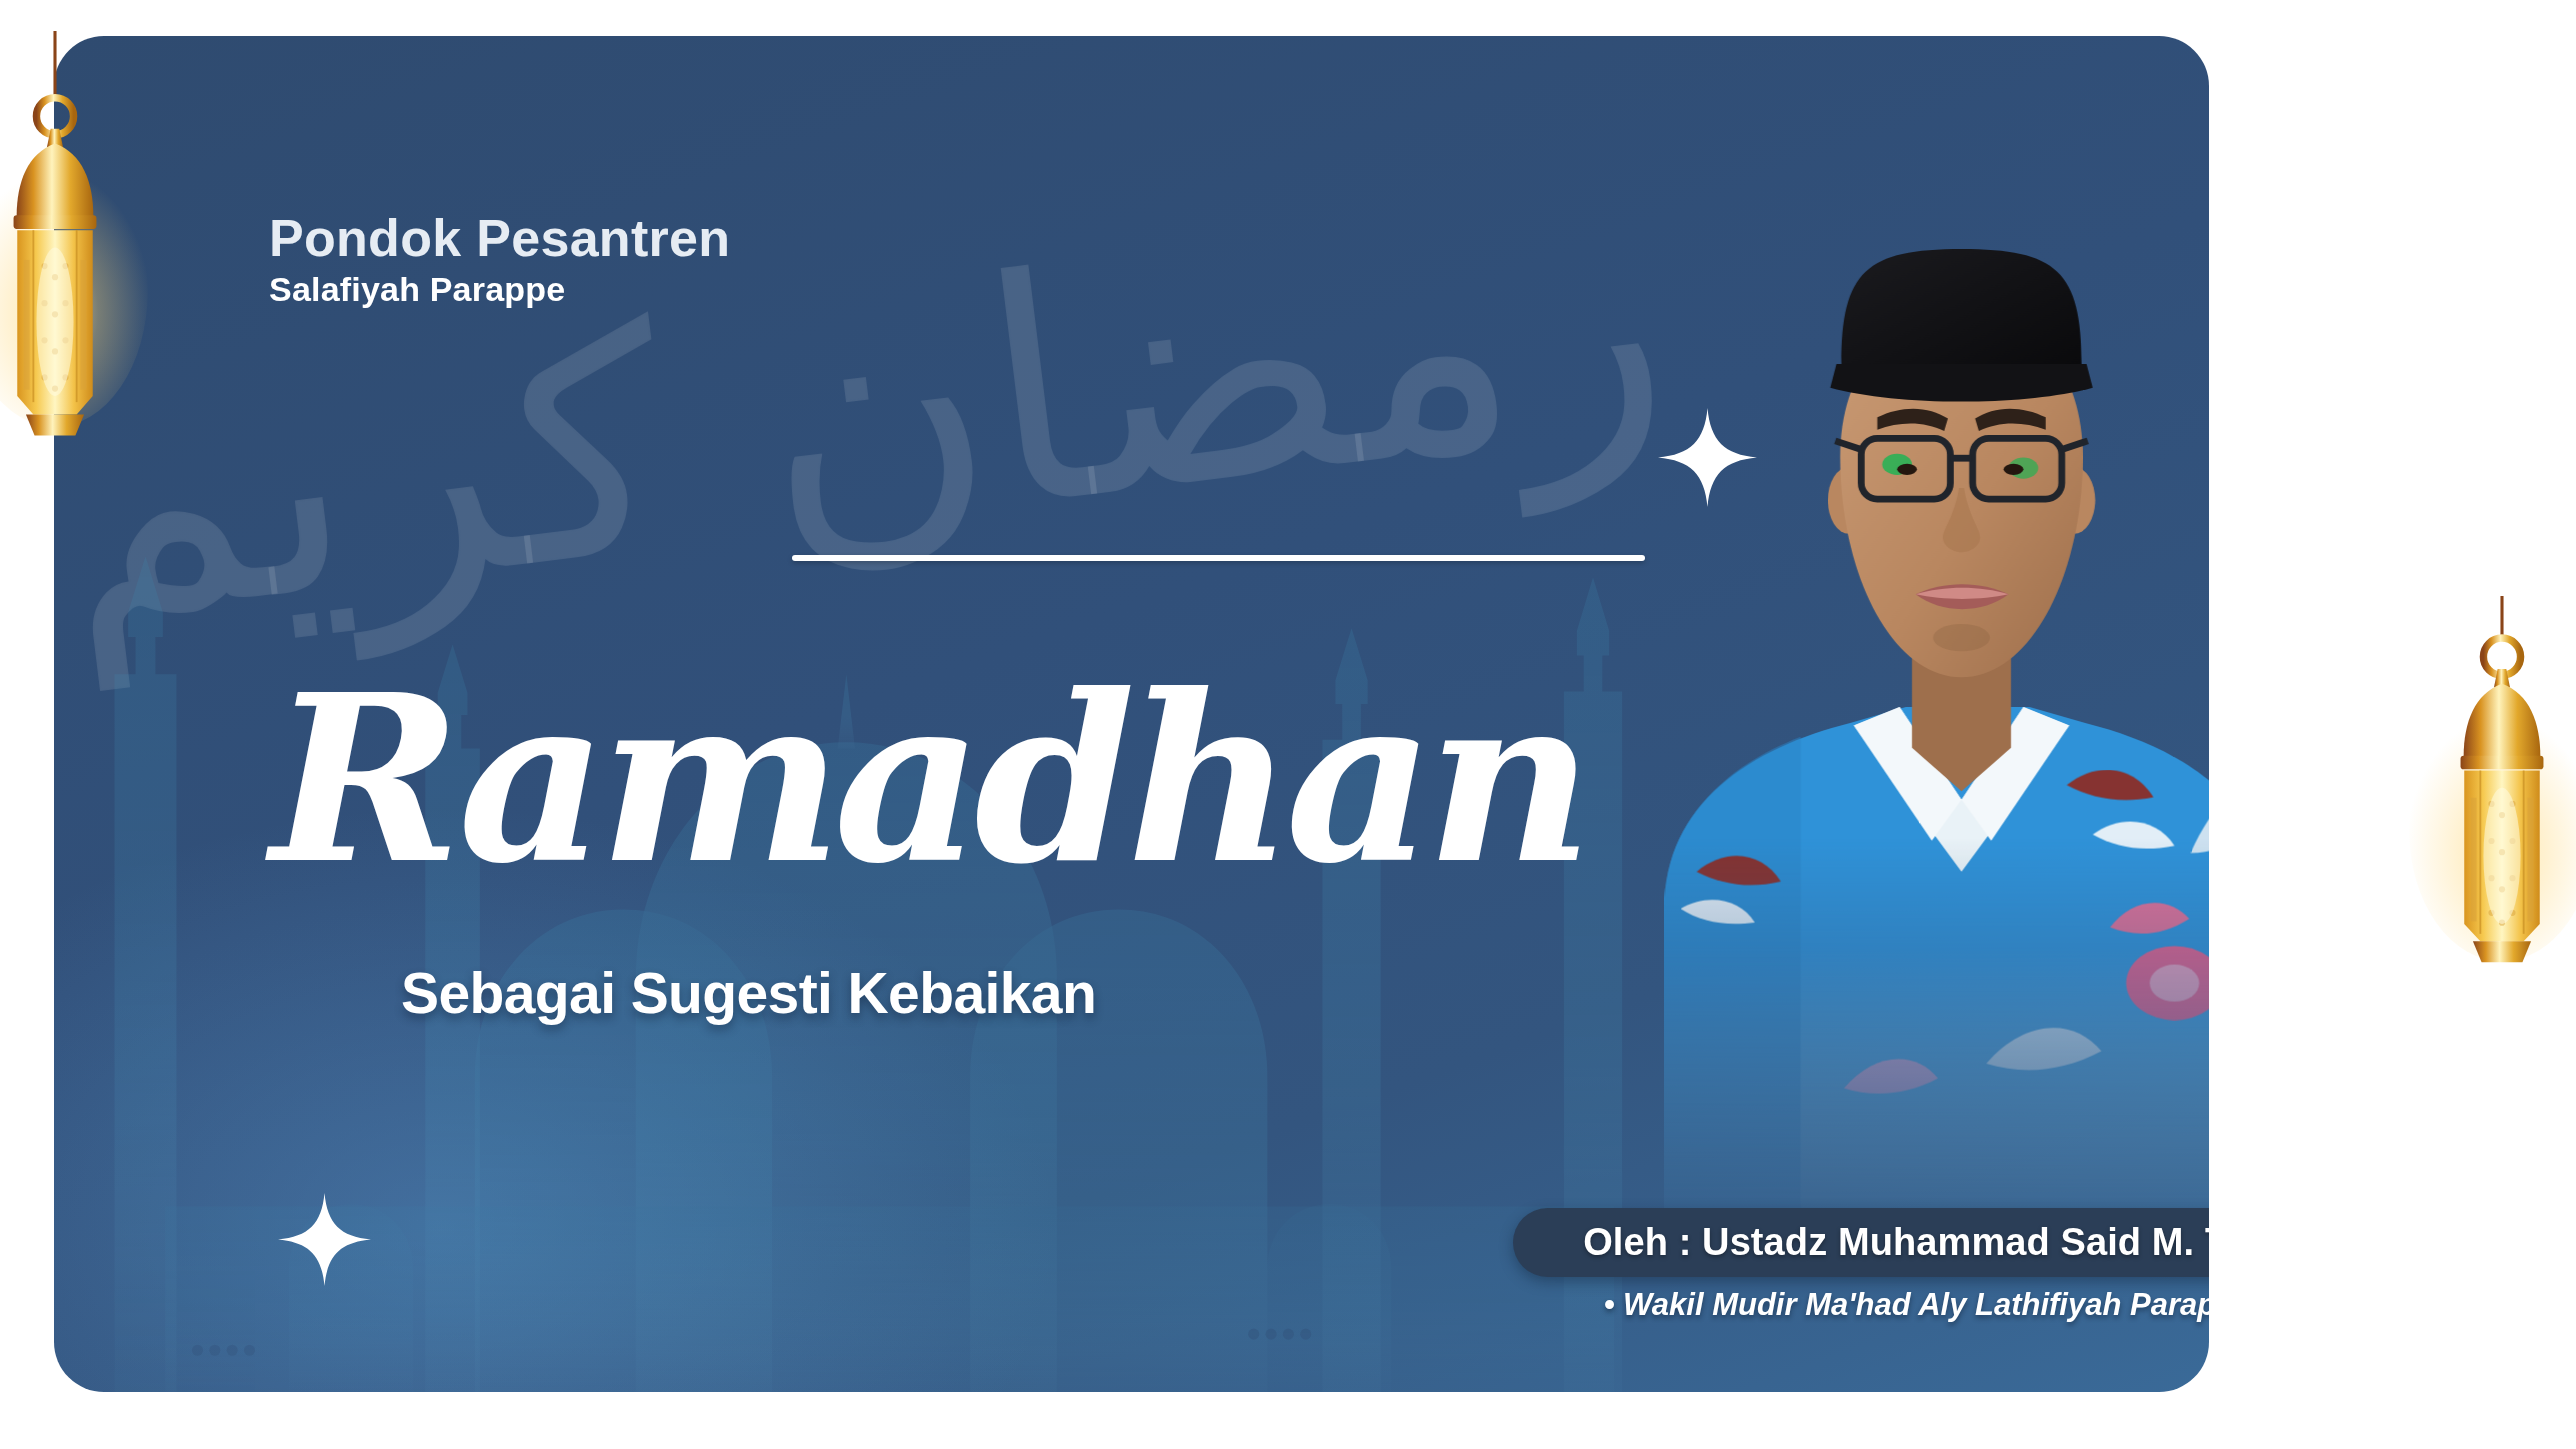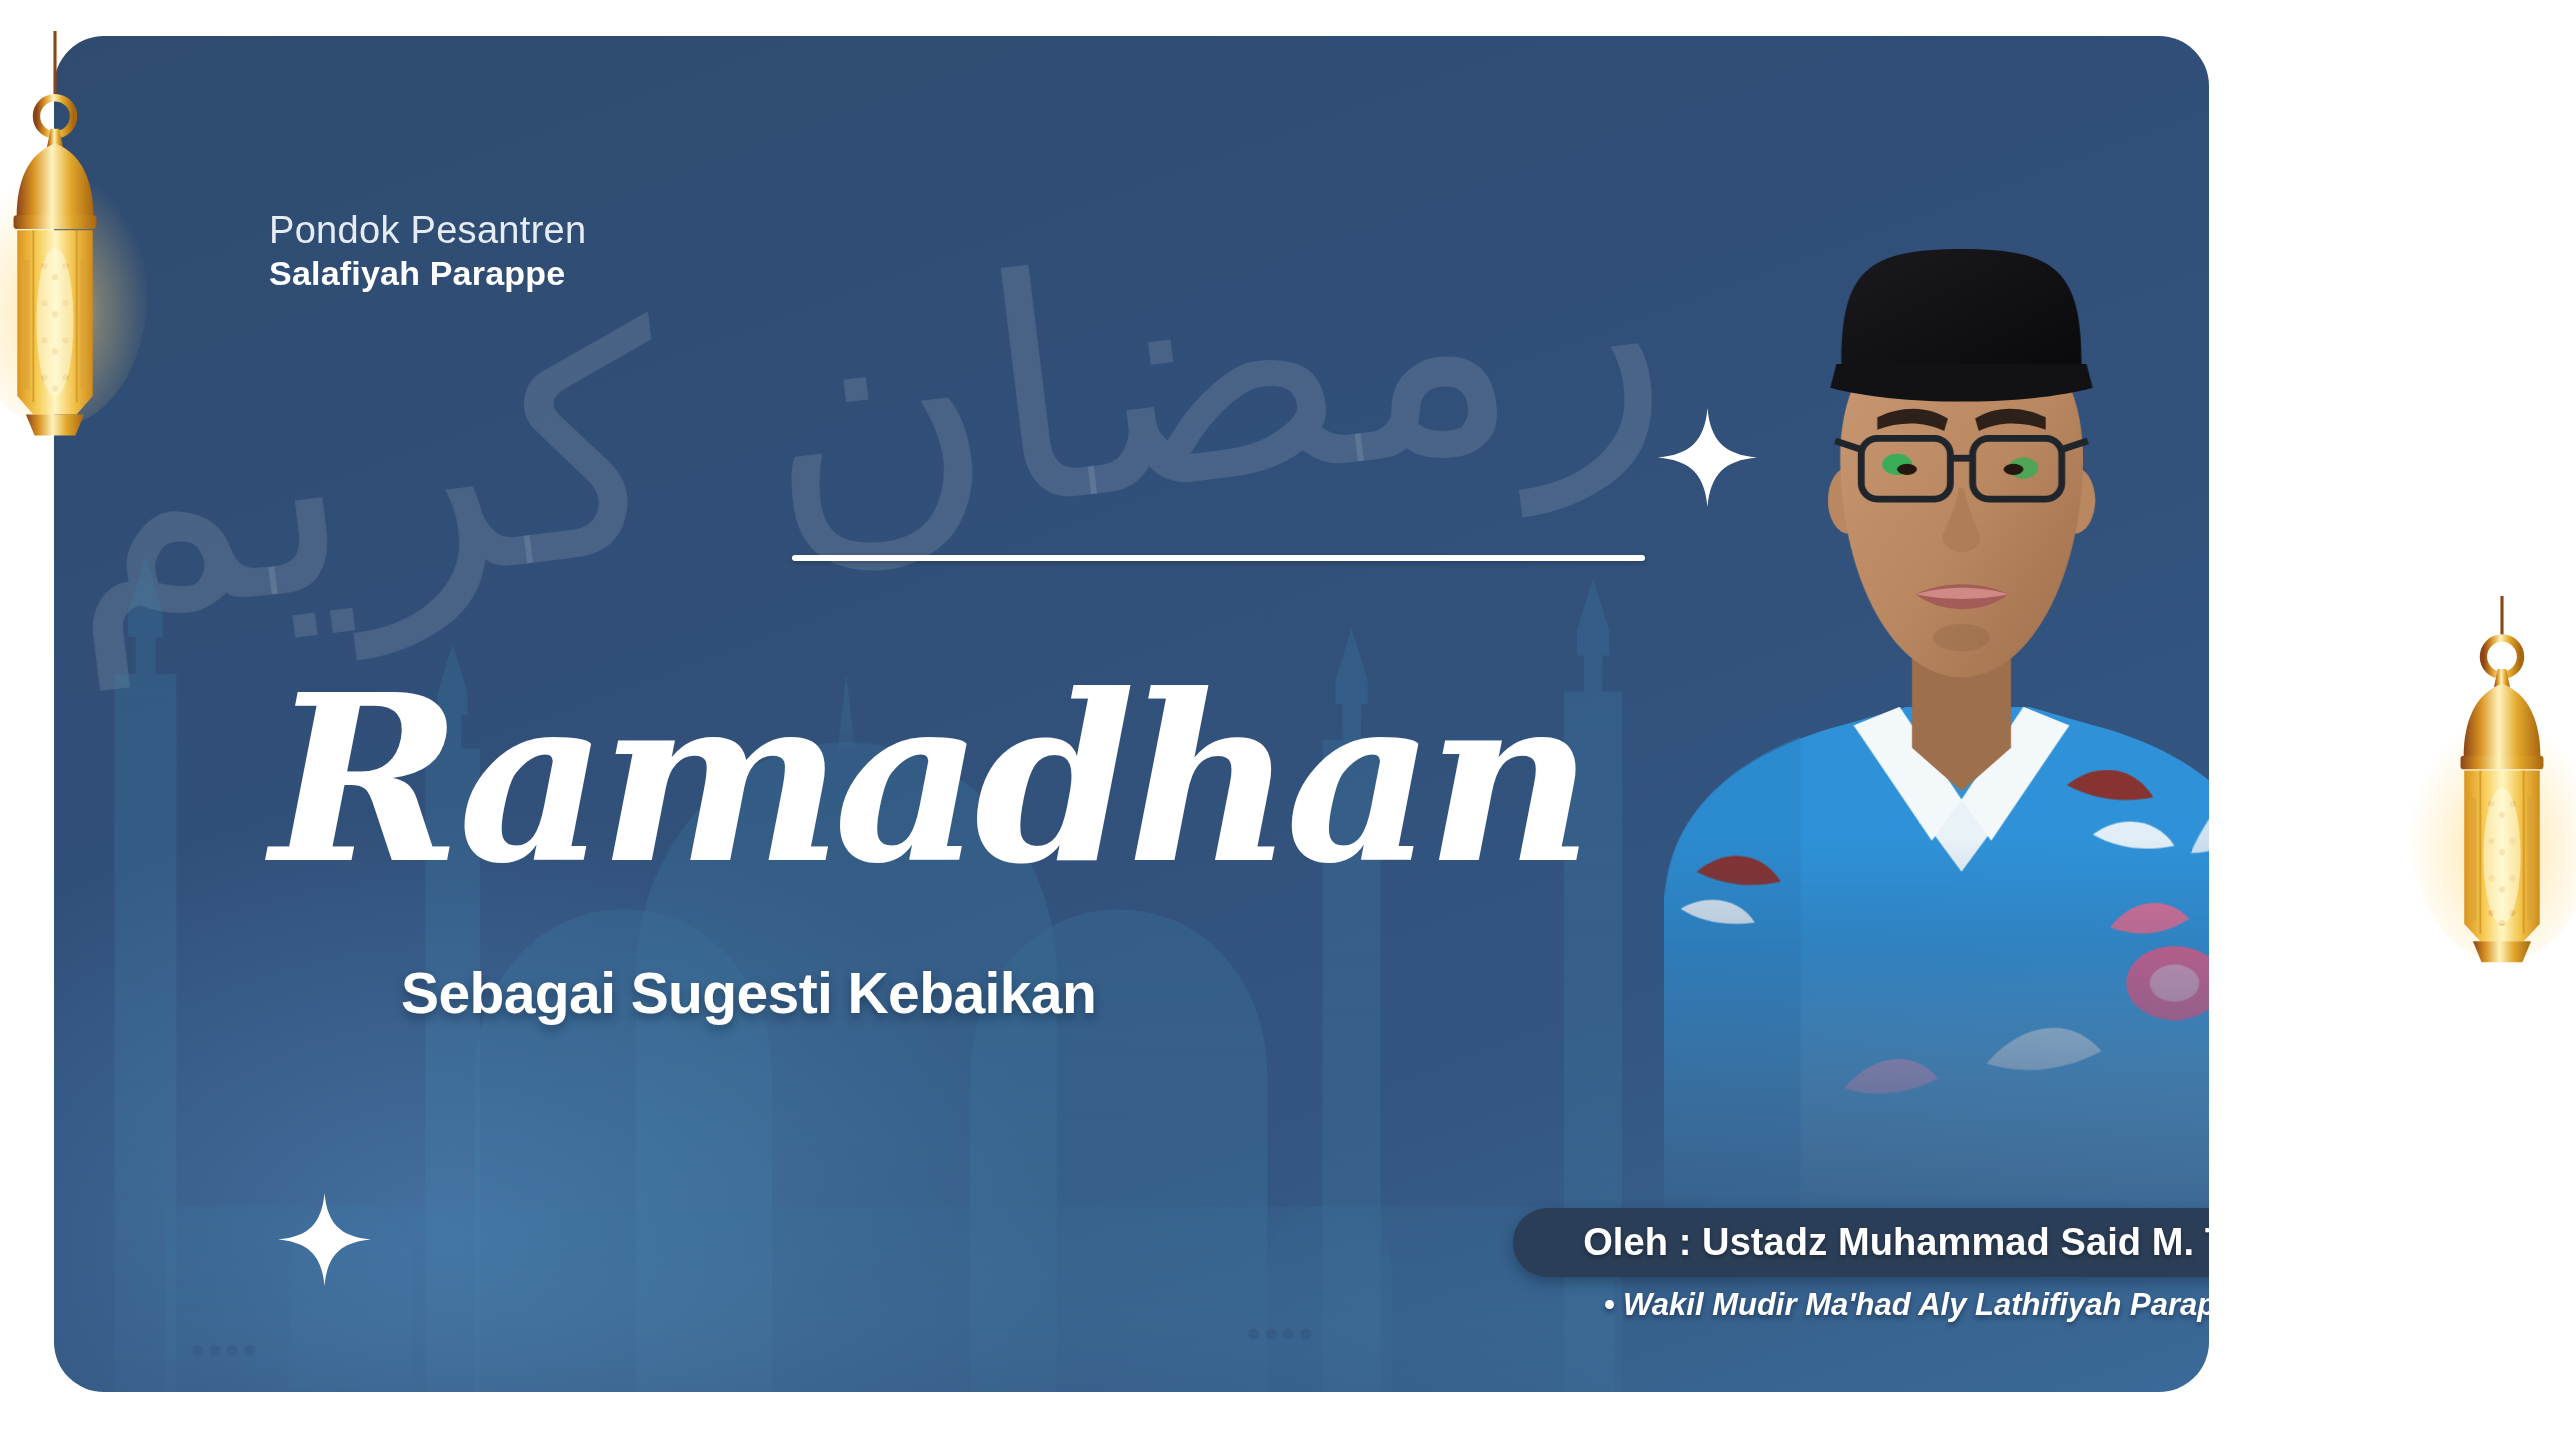--- a/index.html
+++ b/index.html
@@ -26,21 +26,21 @@
     transform:rotate(-7deg);
     user-select:none;pointer-events:none;
     text-shadow:0 0 1.2px rgba(255,255,255,.05);
   }
 
   
   #mosque{position:absolute;left:37px;top:471px;width:1585px;height:886px;opacity:.40;}
 
   
   #brand{position:absolute;left:215px;top:172px;}
-  #brand .l1{font-size:38px;color:#e6ecf3;font-weight:400;letter-spacing:0.3px;line-height:1.18;}
+  #brand .l1{font-size:52px;color:#e6ecf3;font-weight:700;letter-spacing:0.3px;line-height:1.18;}
   #brand .l2{font-size:34px;color:#ffffff;font-weight:bold;letter-spacing:0.2px;line-height:1.18;}
 
   
   #eyebrow{
     position:absolute;left:737px;top:409px;width:855px;text-align:center;
     font-size:48px;font-weight:400;color:#ffffff;letter-spacing:0.2px;
     text-shadow:0 2.5px 6.2px rgba(0,0,0,.28);
   }
   #eyebrow-rule{position:absolute;left:738px;top:519px;width:853px;height:5.6px;background:#ffffff;border-radius:3.1px;
     box-shadow:0 1.9px 5.6px rgba(0,0,0,.22);}

